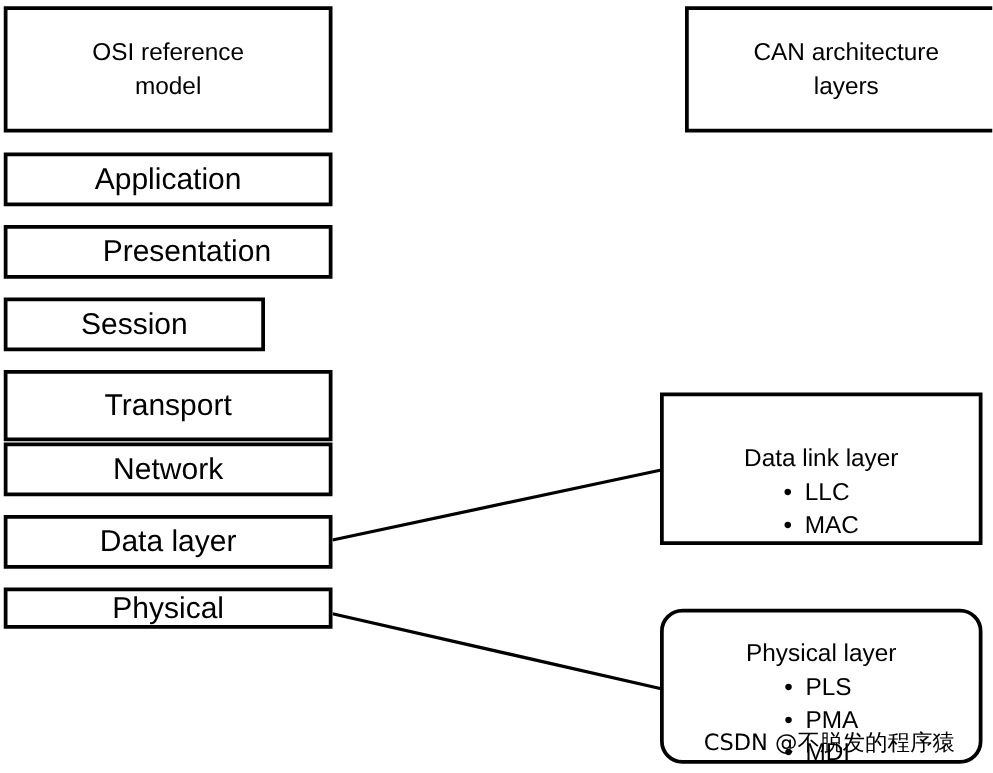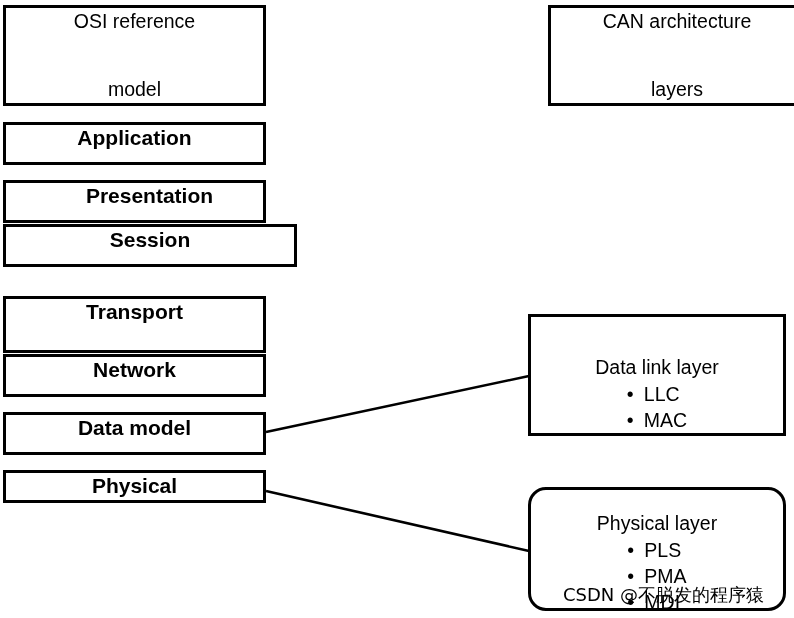--- a/index.html
+++ b/index.html
@@ -19,36 +19,35 @@
     overflow: hidden;
   }
   .box {
     position: absolute;
     box-sizing: border-box;
     border: 3px solid #000000;
     background: #ffffff;
     display: flex;
     flex-direction: column;
     align-items: center;
-    justify-content: space-between;
+    justify-content: center;
     text-align: center;
     font-size: 19.5px;
     line-height: 26px;
     z-index: 3;
   }
   .box .line {
     display: block;
     white-space: pre;
   }
   .header-box {
     line-height: 27px;
   }
   .layer-box {
-    font-size: 21px;
-    font-weight: bold;
+    font-size: 24px;
   }
   .detail-box {
     justify-content: flex-start;
     padding-top: 20px;
   }
   .detail-title {
     display: block;
     margin-bottom: 1px;
   }
   .bullets {
@@ -110,34 +109,34 @@
   </div>
 
   <div class="box layer-box" style="left:3px; top:122px; width:263px; height:43px;">
     <span class="line">Application</span>
   </div>
 
   <div class="box layer-box" style="left:3px; top:180px; width:263px; height:43px;padding-left:30px;">
     <span class="line">Presentation</span>
   </div>
 
-  <div class="box layer-box" style="left:3px; top:224px; width:294px; height:43px;">
+  <div class="box layer-box" style="left:3px; top:238px; width:209px; height:43px;">
     <span class="line">Session</span>
   </div>
 
   <div class="box layer-box" style="left:3px; top:296px; width:263px; height:57px;">
     <span class="line">Transport</span>
   </div>
 
   <div class="box layer-box" style="left:3px; top:354px; width:263px; height:43px;">
     <span class="line">Network</span>
   </div>
 
   <div class="box layer-box" style="left:3px; top:412px; width:263px; height:43px;">
-    <span class="line">Data model</span>
+    <span class="line">Data layer</span>
   </div>
 
   <div class="box layer-box" style="left:3px; top:470px; width:263px; height:33px;">
     <span class="line">Physical</span>
   </div>
 
   <div class="box detail-box" style="left:528px; top:314px; width:258px; height:122px;justify-content:flex-end;">
     <span class="detail-title">Data link layer</span>
     <ul class="bullets">
       <li><span class="bullet-dot">•</span><span>LLC</span></li>

